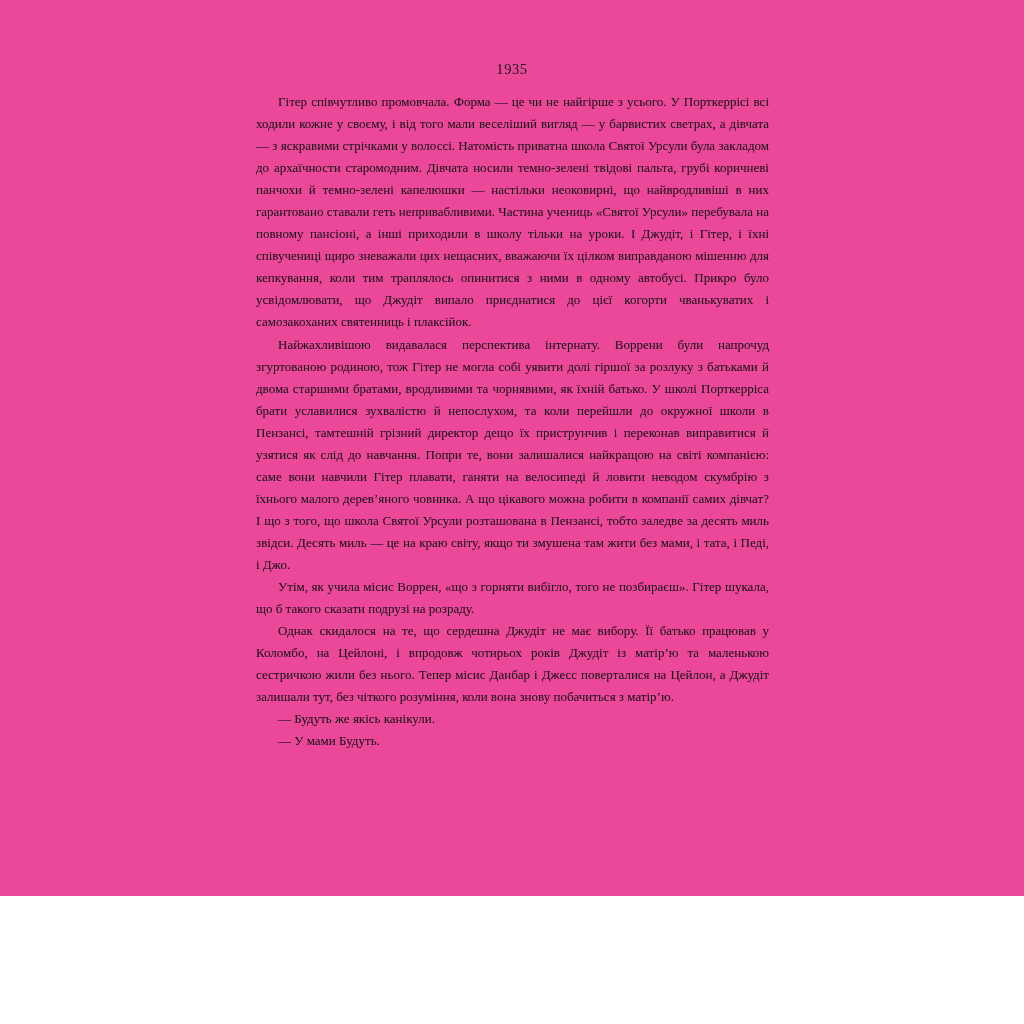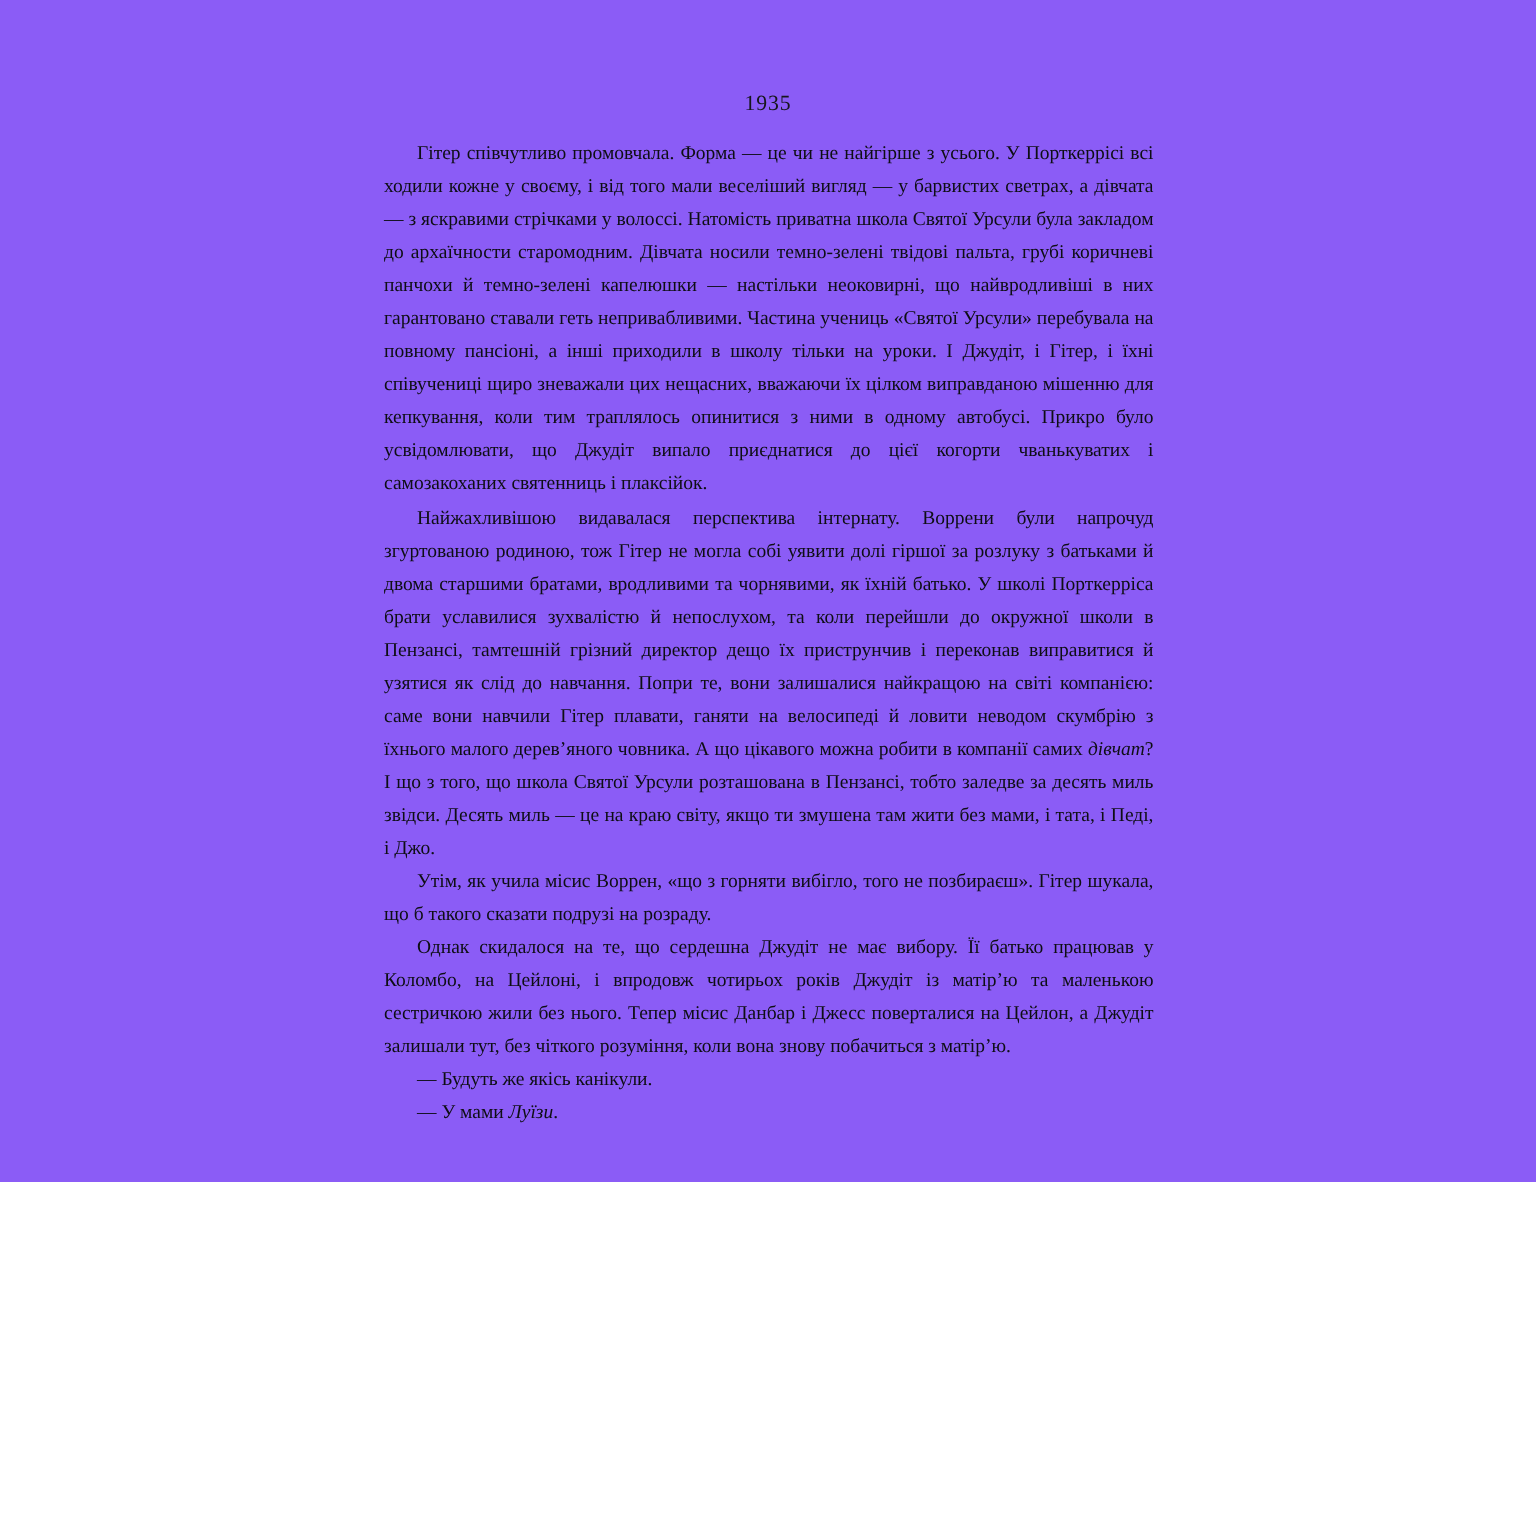--- a/index.html
+++ b/index.html
@@ -4,22 +4,22 @@
 <title>Book page</title>
 <style>
   html, body {
     margin: 0;
     padding: 0;
     background: #ffffff;
   }
   .page {
     position: relative;
     width: 1024px;
-    height: 788px;
-    background: #8b5cf6;
+    height: 896px;
+    background: #ec4899;
     overflow: hidden;
     font-family: "Liberation Serif", "DejaVu Serif", serif;
     color: #0d0d12;
     -webkit-font-smoothing: antialiased;
   }
 
   
   .running-head {
     position: absolute;
     top: 61px;
@@ -58,21 +58,20 @@
 
   
   .dialogue {
     margin: 0;
     text-indent: 22px;
     text-align: right;
     white-space: nowrap;
   }
 
   .italic {
-    font-style: italic;
   }
 
   
   .folio {
     position: absolute;
     top: 948px;
     left: 256px;
     width: 512px;
     text-align: center;
     font-size: 16.5px;
@@ -93,19 +92,19 @@
     <p><span>Гітер співчутливо промовчала. Форма — це чи не найгірше з усього. У Порткеррісі всі ходили кожне у своєму, і від того мали веселіший вигляд — у барвистих светрах, а дівчата — з яскравими стрічками у волоссі. Натомість приватна школа Святої Урсули була закладом до архаїчности старомодним. Дівчата носили темно-зелені твідові пальта, грубі коричневі панчохи й темно-зелені капелюшки — настільки неоковирні, що найвродливіші в них гарантовано ставали геть непривабливими. Частина учениць «Святої Урсули» перебувала на повному пансіоні, а інші приходили в школу тільки на уроки. І Джудіт, і Гітер, і їхні співучениці щиро зневажали цих нещасних, вважаючи їх цілком виправданою мішенню для кепкування, коли тим траплялось опинитися з ними в одному автобусі. Прикро було усвідомлювати, що Джудіт випало приєднатися до цієї когорти чванькуватих і самозакоханих святенниць і плаксійок.</span></p>
 
     <p><span>Найжахливішою видавалася перспектива інтернату. Воррени були напрочуд згуртованою родиною, тож Гітер не могла собі уявити долі гіршої за розлуку з батьками й двома старшими братами, вродливими та чорнявими, як їхній батько. У школі Порткерріса брати уславилися зухвалістю й непослухом, та коли перейшли до окружної школи в Пензансі, тамтешній грізний директор дещо їх приструнчив і переконав виправитися й узятися як слід до навчання. Попри те, вони залишалися найкращою на світі компанією: саме вони навчили Гітер плавати, ганяти на велосипеді й ловити неводом скумбрію з їхнього малого деревʼяного човника. А що цікавого можна робити в компанії самих </span><span class="italic">дівчат</span><span>? І що з того, що школа Святої Урсули розташована в Пензансі, тобто заледве за десять миль звідси. Десять миль — це на краю світу, якщо ти змушена там жити без мами, і тата, і Педі, і Джо.</span></p>
 
     <p><span>Утім, як учила місис Воррен, «що з горняти вибігло, того не позбираєш». Гітер шукала, що б такого сказати подрузі на розраду.</span></p>
 
     <p><span>Однак скидалося на те, що сердешна Джудіт не має вибору. Її батько працював у Коломбо, на Цейлоні, і впродовж чотирьох років Джудіт із матірʼю та маленькою сестричкою жили без нього. Тепер місис Данбар і Джесс поверталися на Цейлон, а Джудіт залишали тут, без чіткого розуміння, коли вона знову побачиться з матірʼю.</span></p>
 
     <p class="dialogue"><span>—</span>&nbsp;<span>Будуть же якісь канікули.</span></p>
 
-    <p class="dialogue"><span>—</span>&nbsp;<span>У мами </span><span class="italic">Луїзи</span><span>.</span></p>
+    <p class="dialogue"><span>—</span>&nbsp;<span>У мами </span><span class="italic">Будуть</span><span>.</span></p>
 
   </div>
 
   <div class="folio">9</div>
 
 </div>
 
 </body></html>

